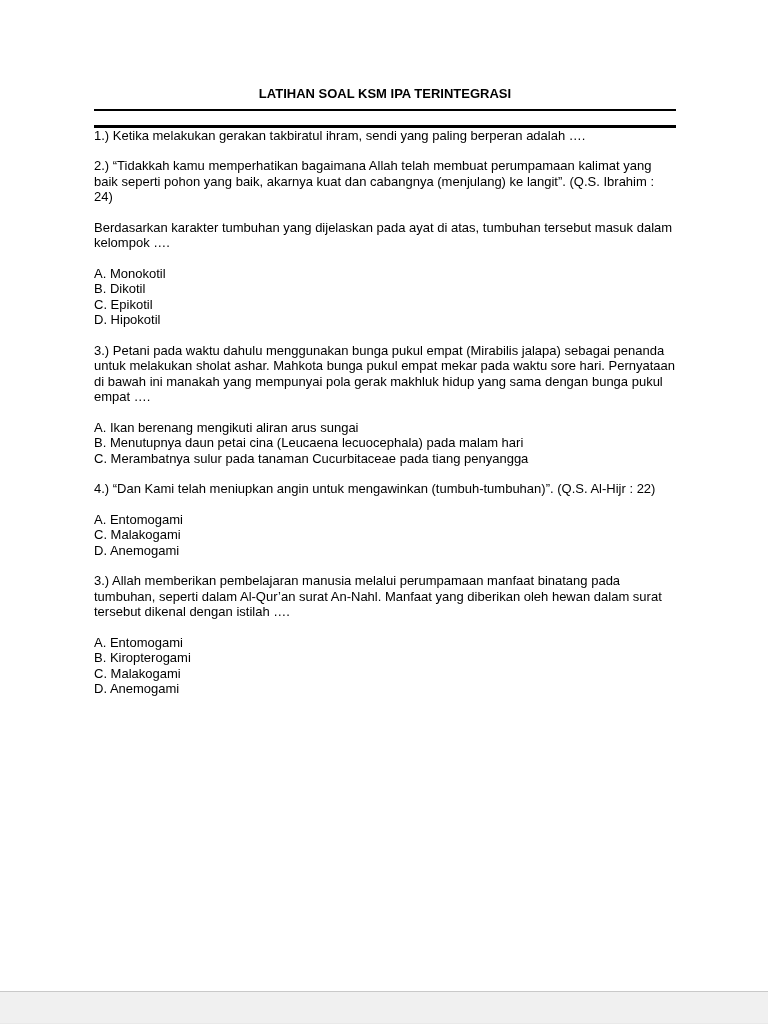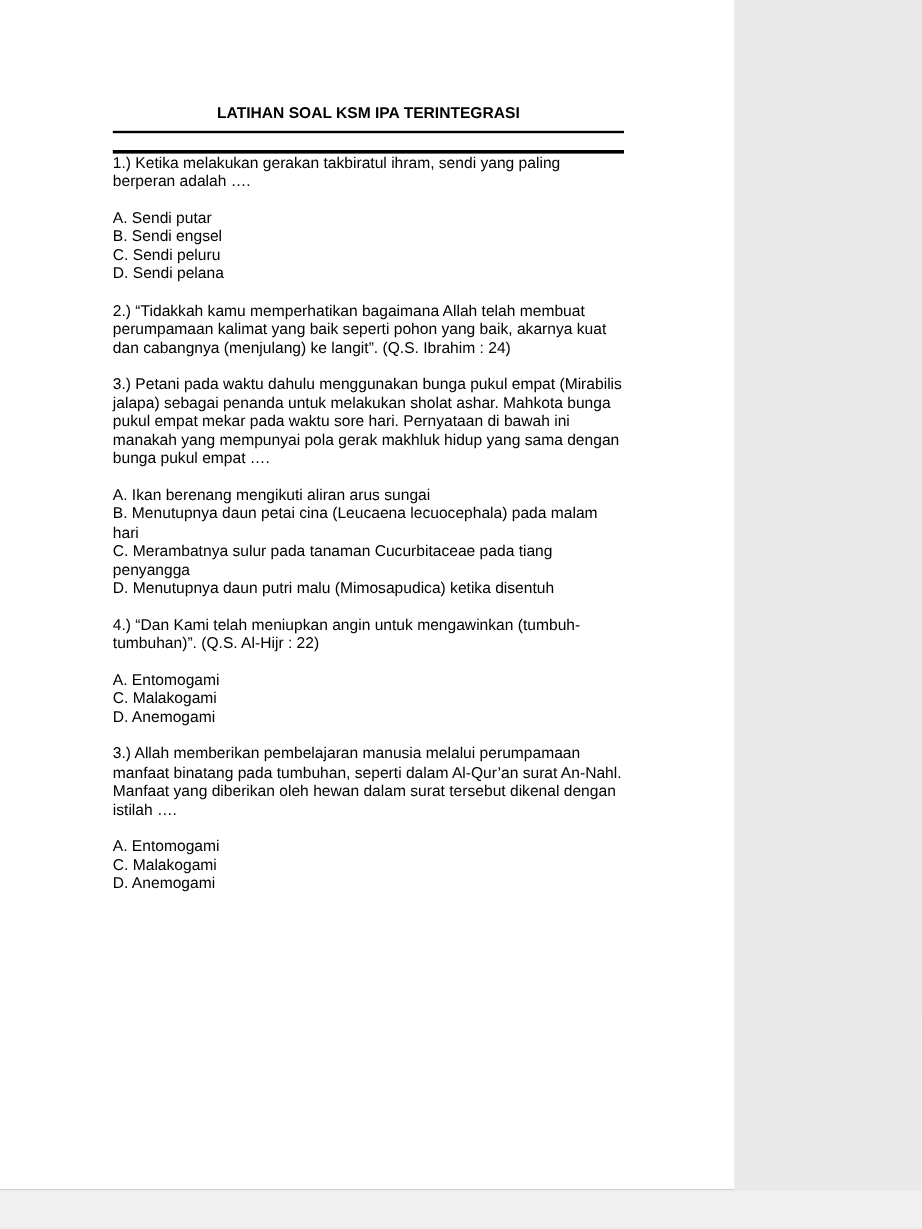--- a/index.html
+++ b/index.html
@@ -3,21 +3,21 @@
 <meta charset="utf-8">
 <style>
   * { margin: 0; padding: 0; box-sizing: border-box; }
   html, body { width: 768px; }
   body {
     background: #e9e9e9;
     font-family: "Liberation Sans", "DejaVu Sans", sans-serif;
     -webkit-font-smoothing: antialiased;
   }
   .page {
-    width: 612px;
+    width: 768px;
     height: 992px;
     background: #ffffff;
     border-bottom: 1px solid #c9c9c9;
     overflow: hidden;
   }
   .content {
     padding: 86px 92px 0 94px;
     color: #000000;
     font-size: 13px;
     line-height: 15.5px;
@@ -50,55 +50,56 @@
 
     <div class="doc-header">
       <div>LATIHAN SOAL KSM IPA TERINTEGRASI</div>
     </div>
     <div class="rule"></div>
 
     <div class="questions">
 
       <div class="question">
         <p class="para">1.) Ketika melakukan gerakan takbiratul ihram, sendi yang paling berperan adalah ….</p>
-        <div class="options">
-          <span class="option">A. Sendi putar</span>
-          <span class="option">B. Sendi engsel</span>
-          <span class="option">C. Sendi peluru</span>
-          <span class="option">D. Sendi pelana</span>
-        </div>
       </div>
 
       <div class="question">
         <p class="para">2.) “Tidakkah kamu memperhatikan bagaimana Allah telah membuat perumpamaan kalimat yang baik seperti pohon yang baik, akarnya kuat dan cabangnya (menjulang) ke langit”. (Q.S. Ibrahim : 24)</p>
+        <p class="para">Berdasarkan karakter tumbuhan yang dijelaskan pada ayat di atas, tumbuhan tersebut masuk dalam kelompok ….</p>
+        <div class="options">
+          <span class="option">A. Monokotil</span>
+          <span class="option">B. Dikotil</span>
+          <span class="option">C. Epikotil</span>
+          <span class="option">D. Hipokotil</span>
+        </div>
       </div>
 
       <div class="question">
         <p class="para">3.) Petani pada waktu dahulu menggunakan bunga pukul empat (Mirabilis jalapa) sebagai penanda untuk melakukan sholat ashar. Mahkota bunga pukul empat mekar pada waktu sore hari. Pernyataan di bawah ini manakah yang mempunyai pola gerak makhluk hidup yang sama dengan bunga pukul empat ….</p>
         <div class="options">
           <span class="option">A. Ikan berenang mengikuti aliran arus sungai</span>
           <span class="option">B. Menutupnya daun petai cina (Leucaena lecuocephala) pada malam hari</span>
           <span class="option">C. Merambatnya sulur pada tanaman Cucurbitaceae pada tiang penyangga</span>
-          <span class="option">D. Menutupnya daun putri malu (Mimosapudica) ketika disentuh</span>
         </div>
       </div>
 
       <div class="question">
         <p class="para">4.) “Dan Kami telah meniupkan angin untuk mengawinkan (tumbuh-tumbuhan)”. (Q.S. Al-Hijr : 22)</p>
         <div class="options">
           <span class="option">A. Entomogami</span>
           <span class="option">C. Malakogami</span>
           <span class="option">D. Anemogami</span>
         </div>
       </div>
 
       <div class="question">
         <p class="para">3.) Allah memberikan pembelajaran manusia melalui perumpamaan manfaat binatang pada tumbuhan, seperti dalam Al-Qur’an surat An-Nahl. Manfaat yang diberikan oleh hewan dalam surat tersebut dikenal dengan istilah ….</p>
         <div class="options">
           <span class="option">A. Entomogami</span>
+          <span class="option">B. Kiropterogami</span>
           <span class="option">C. Malakogami</span>
           <span class="option">D. Anemogami</span>
         </div>
       </div>
 
     </div>
   </div>
 </div>
 <div class="page-below"></div>
 

